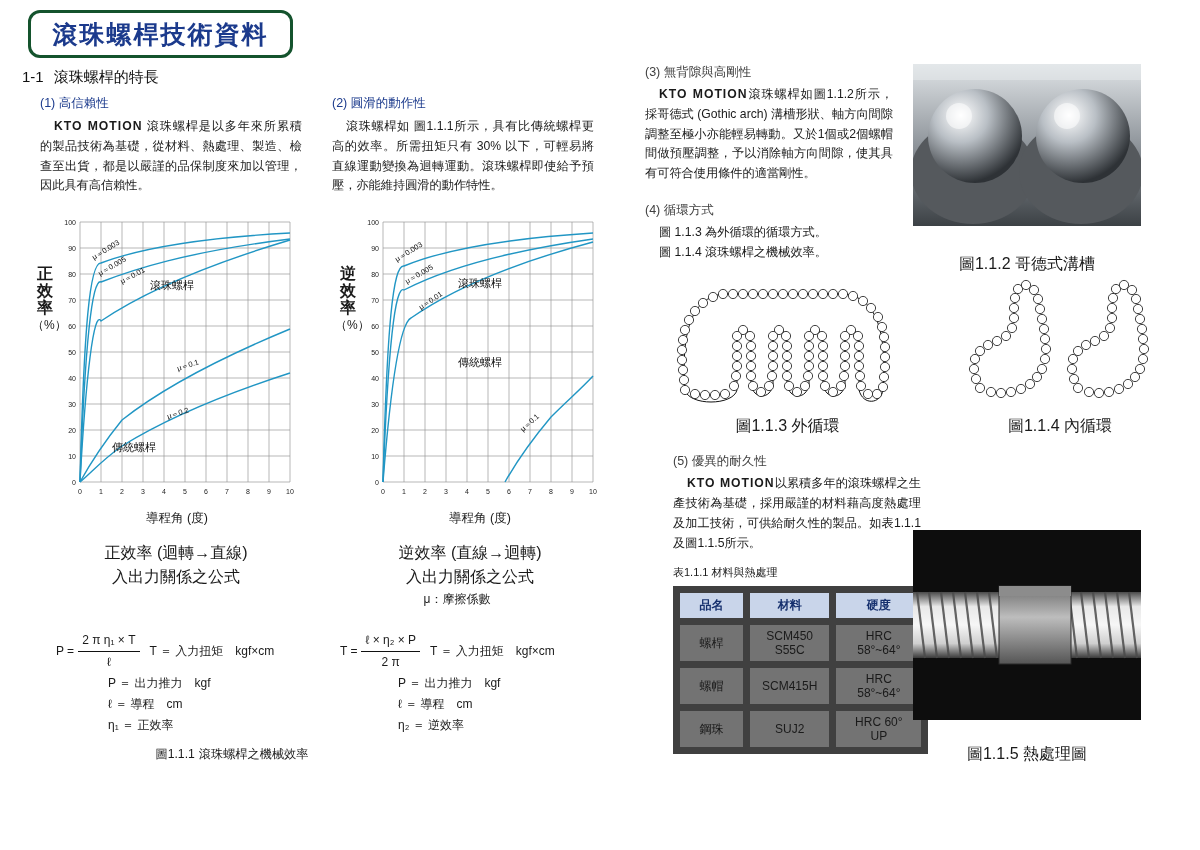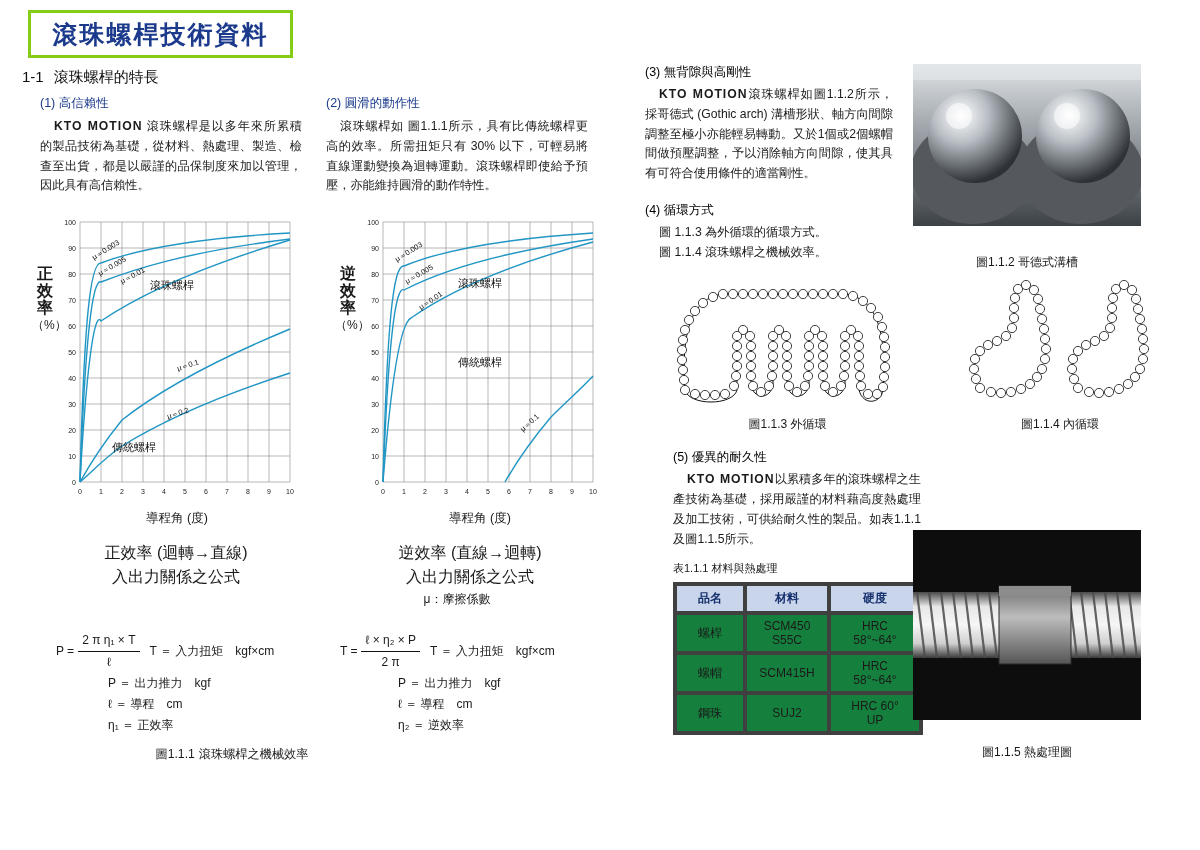--- a/index.html
+++ b/index.html
@@ -11,35 +11,35 @@
     color:#1a1a1a;
     position:relative;
     overflow:hidden;
   }
   .page { position:relative; width:1200px; height:850px; }
 
   
   .title-box {
     position:absolute; left:28px; top:10px;
     width:265px; height:48px;
-    border:3px solid #84cc16;
-    border-radius:0;
+    border:3px solid #14532d;
+    border-radius:12px;
     display:flex; align-items:center; justify-content:center;text-align:center;
   }
   .title-box .txt {
     font-size:25px; font-weight:bold; color:#1b3a8c;
     letter-spacing:2px;
   }
 
   
   .left-col { position:absolute; left:22px; top:68px; width:600px; }
   .sec-h1 { font-size:15px; color:#111; margin:0 0 8px 0; }
   .sec-h1 .num { margin-right:10px; }
 
-  .two-col { display:flex; gap:24px; margin-left:18px; }
+  .two-col { display:flex; gap:30px; margin-left:18px; }
   .col { width:262px; }
   .sub-h { font-size:12.5px; color:#1b3a8c; margin-bottom:5px; }
   .body-t {
     font-size:12.2px; line-height:1.62; color:#1a1a1a;
     text-align:justify; text-indent:0;
   }
   .body-t.indent { text-indent:14px; }
   .brand { font-family:"Liberation Sans", sans-serif; letter-spacing:1px; font-weight:bold; }
 
   
@@ -60,41 +60,41 @@
   .formula-block { font-size:12px; line-height:1.75; margin-top:10px; }
   .frac { display:inline-block; vertical-align:middle; text-align:center; }
   .frac .n { display:block; border-bottom:1px solid #111; padding:0 4px; }
   .frac .d { display:block; padding:0 4px; }
 
   .fig-cap { font-size:12.2px; text-align:center; }
   .fig-cap .n { margin-right:4px; }
 
   
   .right-col { position:absolute; left:645px; top:64px; width:530px; }
-  .r-sub-h { font-size:12.5px; color:#000000; margin-bottom:4px; }
+  .r-sub-h { font-size:12.5px; color:#404040; margin-bottom:4px; }
   .r-text { font-size:12.2px; line-height:1.62; width:248px; text-align:justify;}
   .r-text.indent { text-indent:14px; }
 
   .photo {
     position:absolute; width:228px; height:160px;
     background:#8d9299; overflow:hidden;
   }
 
   
   table.mat {
     border-collapse:collapse; font-size:12px; margin-top:6px;
   }
   table.mat th, table.mat td {
-    border:4px solid #404040; text-align:center; padding:4px 12px;
+    border:7px solid #404040; text-align:center; padding:4px 12px;
   }
   table.mat th { background:#c9d5ea; color:#16306e; font-weight:bold; }
-  table.mat td { background:#15803d; }
+  table.mat td { background:#737373; }
   .tbl-cap { font-size:11px; margin-top:12px; }
 
-  .caption-center { text-align:center; font-size:12px; margin-top:4px; }
+  .caption-center { text-align:center; font-size:16px; margin-top:4px; }
 
   svg text { font-family:"Liberation Sans", sans-serif; }
 </style>
 </head>
 <body>
 
 <div class="page">
 
   <div class="title-box">
     <span class="txt">滾珠螺桿技術資料</span>

